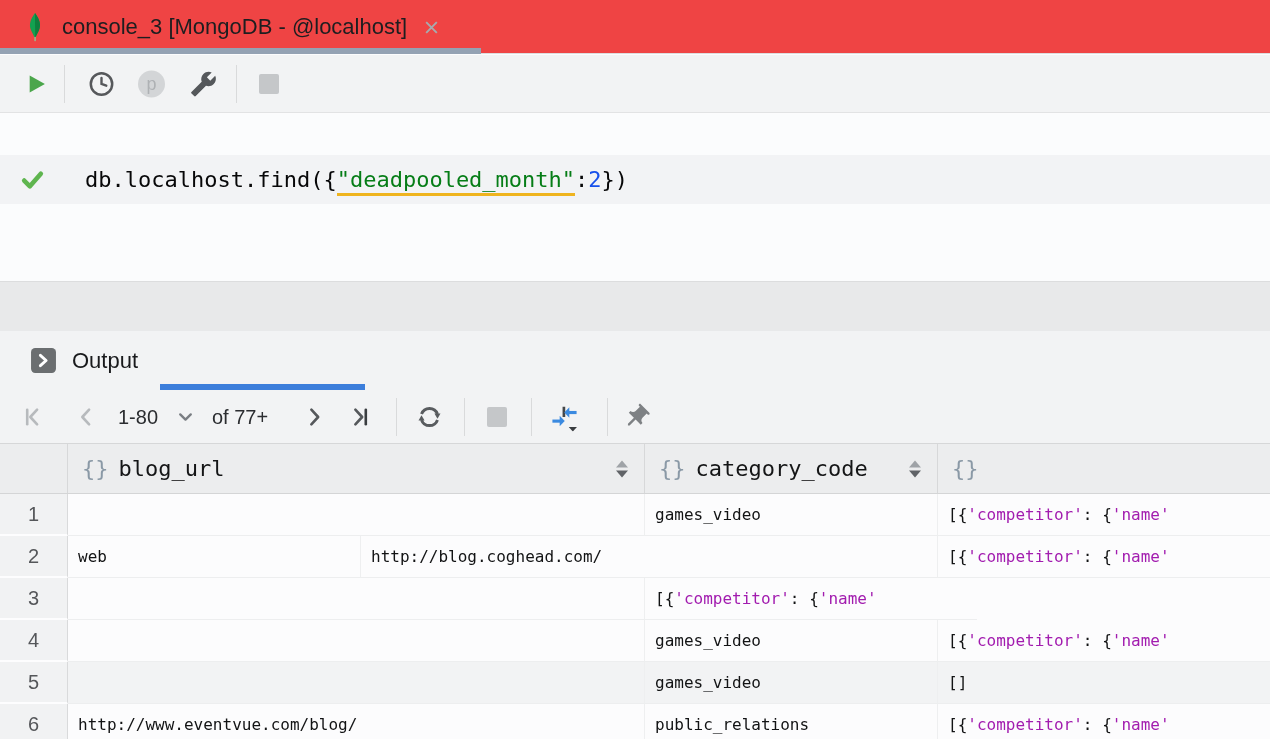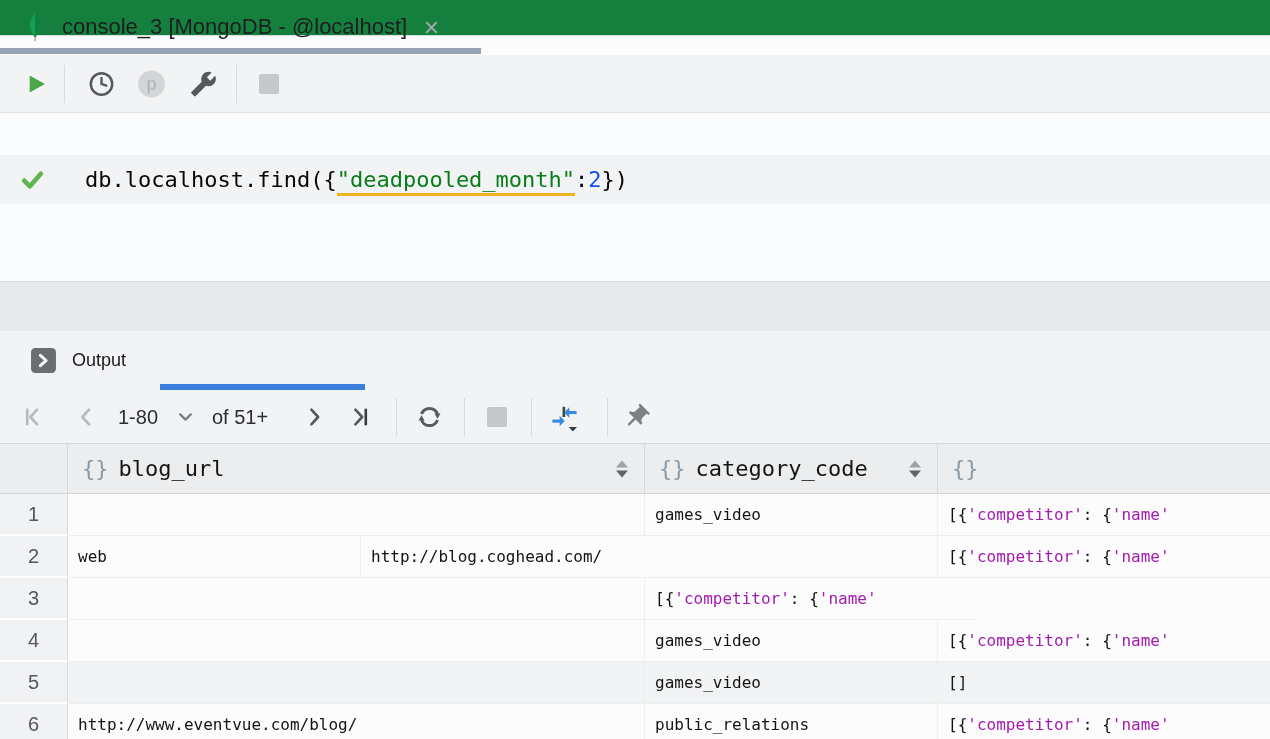--- a/index.html
+++ b/index.html
@@ -1,22 +1,22 @@
 <!DOCTYPE html>
 <html><head>
 <meta charset="utf-8">
 <style>
   * { margin:0; padding:0; box-sizing:border-box; }
   html,body { width:1270px; height:739px; }
   body { font-family:"Liberation Sans", sans-serif; background:#fff; }
   #app { position:relative; width:1270px; height:739px; overflow:hidden; background:#FCFCFD; }
 
   
-  .tabbar { position:absolute; left:0; top:0; width:1270px; height:36px;
-            background:#15803d; border-bottom:1px solid #DCDDDE; }
+  .tabbar { position:absolute; left:0; top:0; width:1270px; height:54px;
+            background:#ef4444; border-bottom:1px solid #DCDDDE; }
   .editor-tab { position:absolute; left:0; top:0; width:481px; height:54px; display:flex;
                 align-items:center; padding-left:22px; cursor:default; }
   .editor-tab .tab-underline { position:absolute; left:0; bottom:0; width:481px; height:6px;
                 background:#94A2B3; }
   .editor-tab .title { font-size:22px; color:#1D1E20; margin-left:14px; }
   .editor-tab .close { margin-left:16px; display:flex; align-items:center; }
 
   
   .run-toolbar { position:absolute; left:0; top:55px; width:1270px; height:58px;
                  background:#F2F3F4; border-bottom:1px solid #E2E3E4; }
@@ -37,21 +37,21 @@
   .code .str { color:#067D17; border-bottom:3px solid #EFB41F; padding-bottom:1px; }
   .code .num { color:#1750EB; }
 
   
   .splitter { position:absolute; left:0; top:281px; width:1270px; height:50px;
               background:#E8E9EA; border-top:1px solid #DCDDDE; }
 
   
   .res-tabbar { position:absolute; left:0; top:331px; width:1270px; height:59px; background:#F2F3F4; }
   .res-tab { position:absolute; top:0; height:59px; display:flex; align-items:center; cursor:default; }
-  .res-tab .lbl { font-size:18px; color:#191A1C; margin-left:15px; }
+  .res-tab .lbl { font-size:22px; color:#191A1C; margin-left:15px; }
   .res-tab.output { left:30px; }
   .res-tab.result { left:186px; }
   .res-tab .close { margin-left:14px; display:flex; align-items:center; }
   .res-underline { position:absolute; left:160px; top:53px; width:205px; height:6px; background:#3C7EDB; }
 
   
   .pg-toolbar { position:absolute; left:0; top:390px; width:1270px; height:54px;
                 background:#F2F3F4; border-bottom:1px solid #D6D7D8; }
   .pg-toolbar .item { position:absolute; top:50%; transform:translateY(-50%); display:flex;
                 align-items:center; justify-content:center; }
@@ -169,21 +169,21 @@
       <svg width="25" height="25" viewBox="0 0 24 24">
           <path d="M14.5 5 L8 12 L14.5 19" stroke="#B7BABD" stroke-width="2.5" fill="none" stroke-linecap="round" stroke-linejoin="round"></path>
         </svg>
     </span>
     <span class="item pg-text" style="left:118px;">1-80</span>
     <span class="item" style="left:176px;">
       <svg width="19" height="19" viewBox="0 0 18 18">
           <path d="M4 6.5 L9 11.5 L14 6.5" stroke="#7A7E83" stroke-width="2.2" fill="none" stroke-linecap="round" stroke-linejoin="round"></path>
         </svg>
     </span>
-    <span class="item pg-text" style="left:212px;">of 51+</span>
+    <span class="item pg-text" style="left:212px;">of 77+</span>
     <span class="item" style="left:302px;">
       <svg width="25" height="25" viewBox="0 0 24 24">
           <path d="M9 5 L15.5 12 L9 19" stroke="#55585B" stroke-width="2.5" fill="none" stroke-linecap="round" stroke-linejoin="round"></path>
         </svg>
     </span>
     <span class="item" style="left:346px;">
       <svg width="25" height="25" viewBox="0 0 24 24">
           <path d="M9 5 L15.5 12 L9 19" stroke="#55585B" stroke-width="2.5" fill="none" stroke-linecap="round" stroke-linejoin="round"></path>
           <path d="M19 5 L19 19" stroke="#3A3D40" stroke-width="2.5" stroke-linecap="round"></path>
         </svg>

